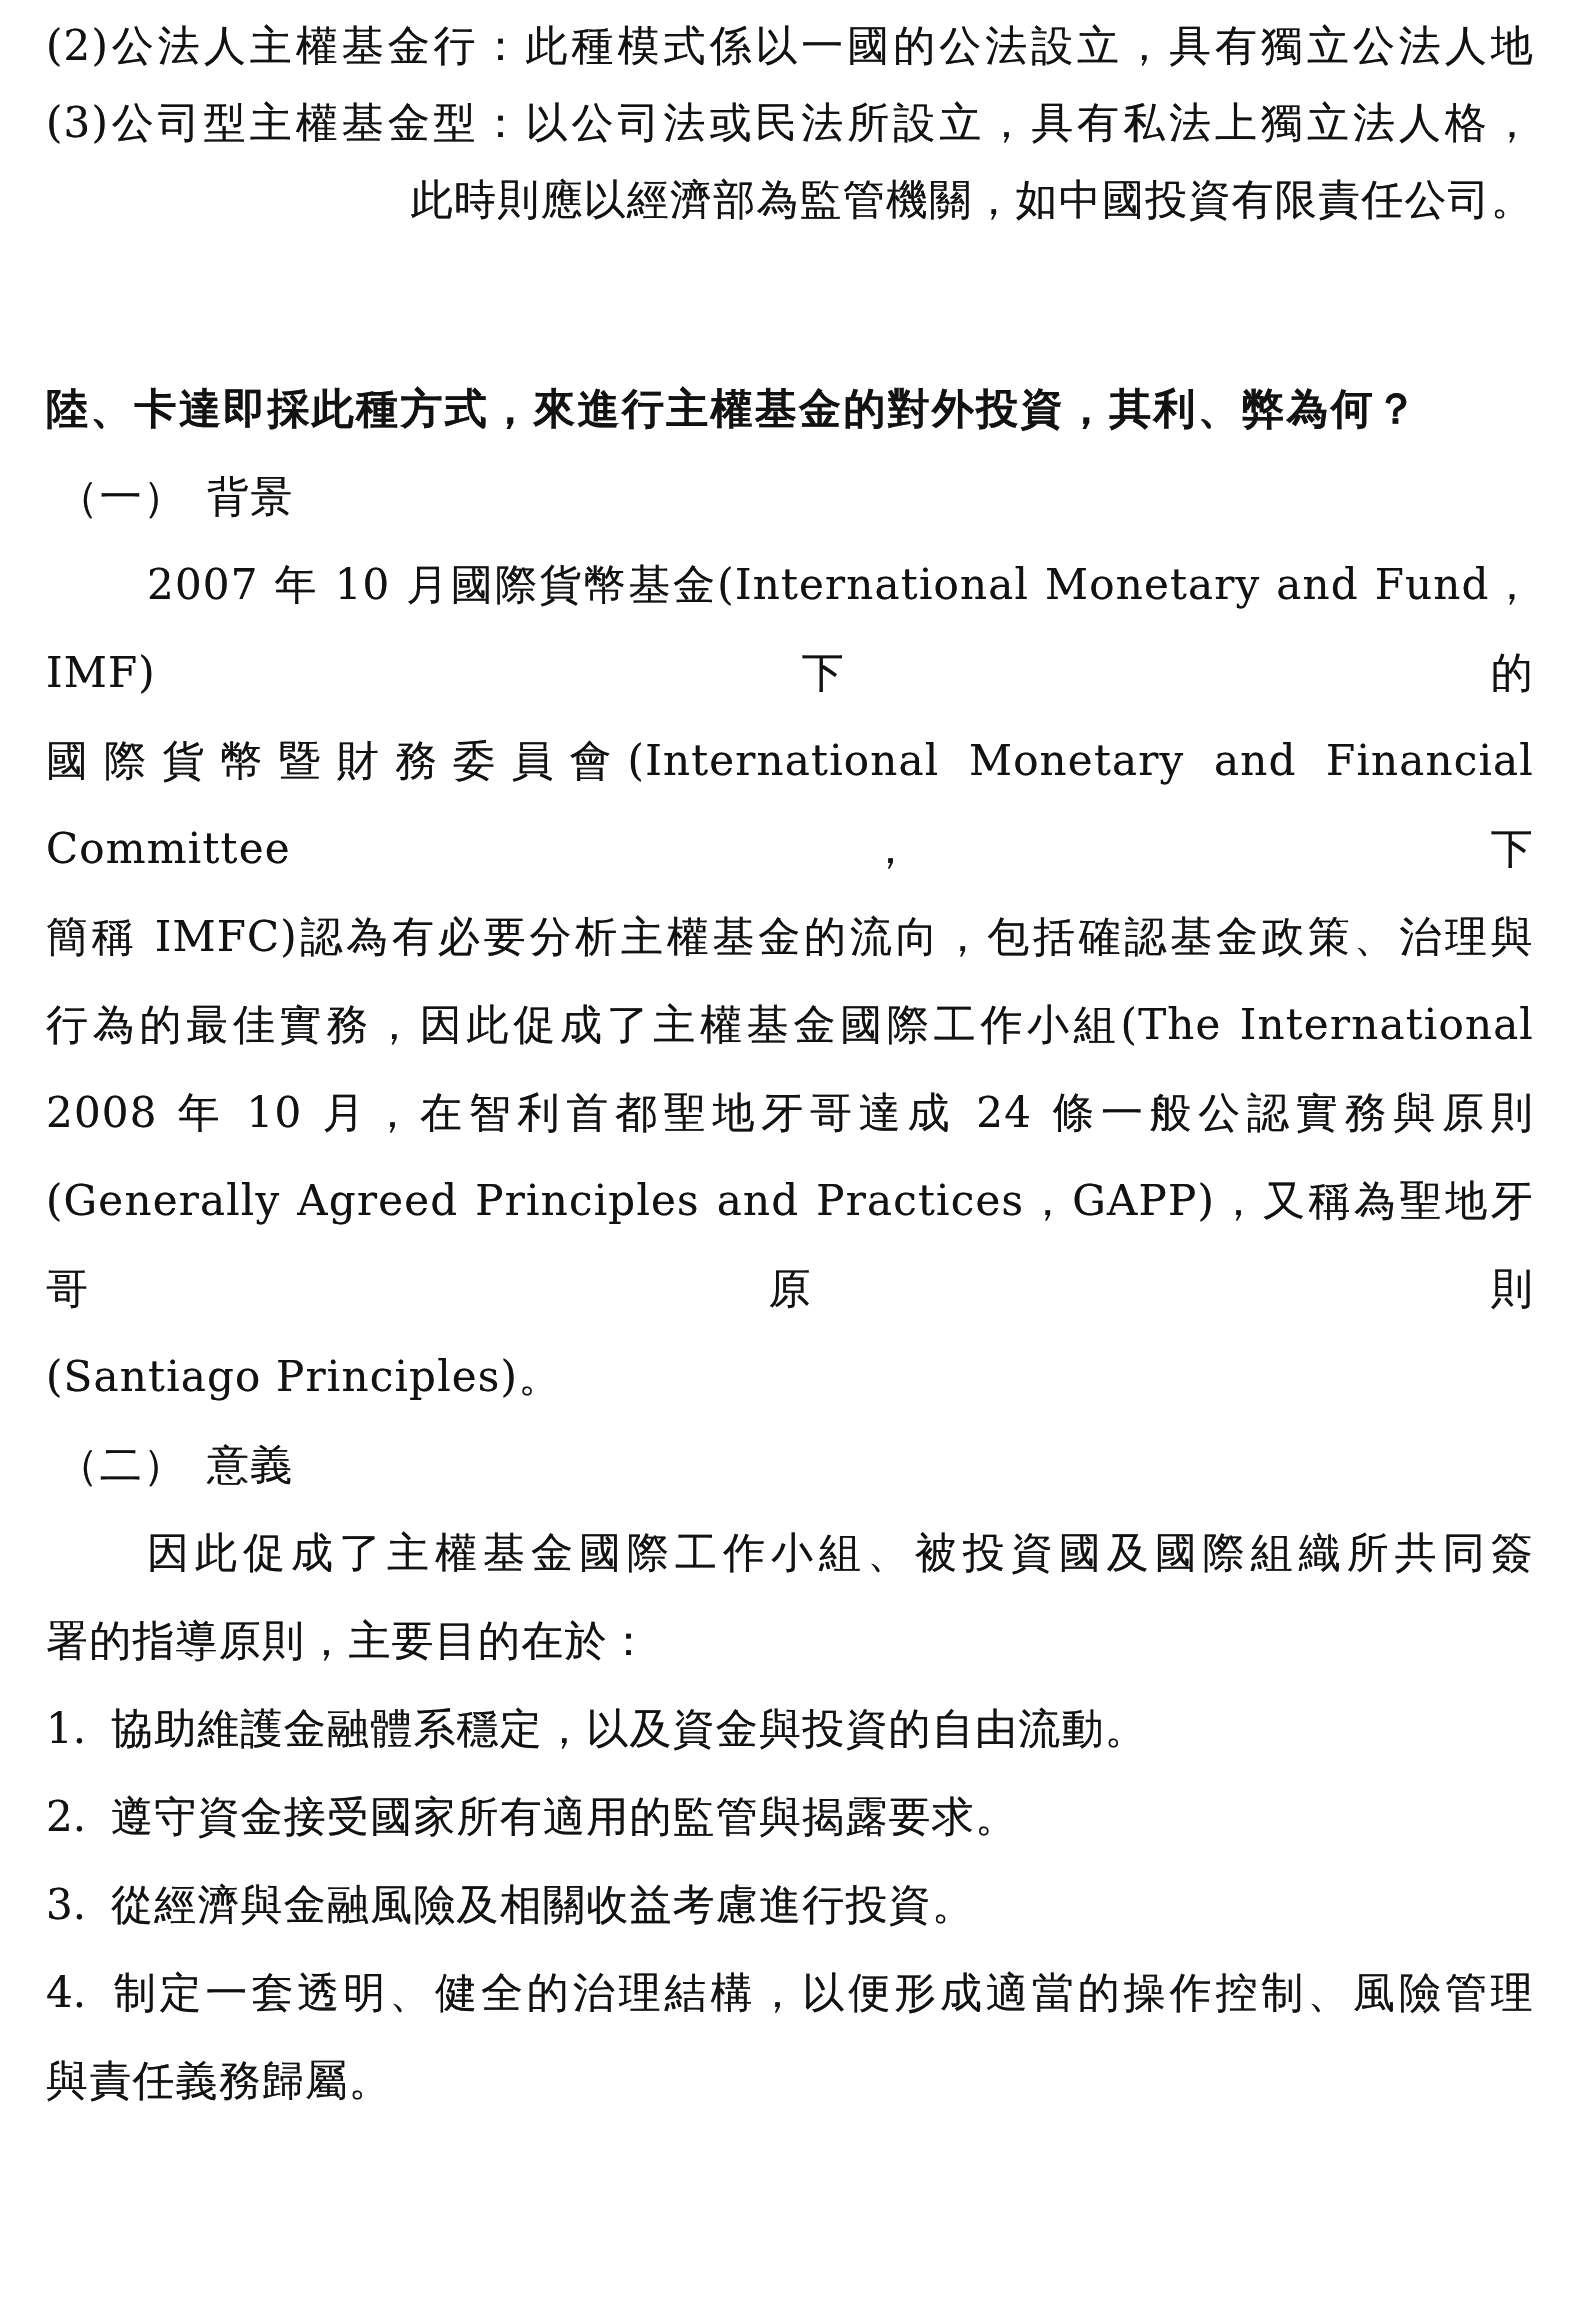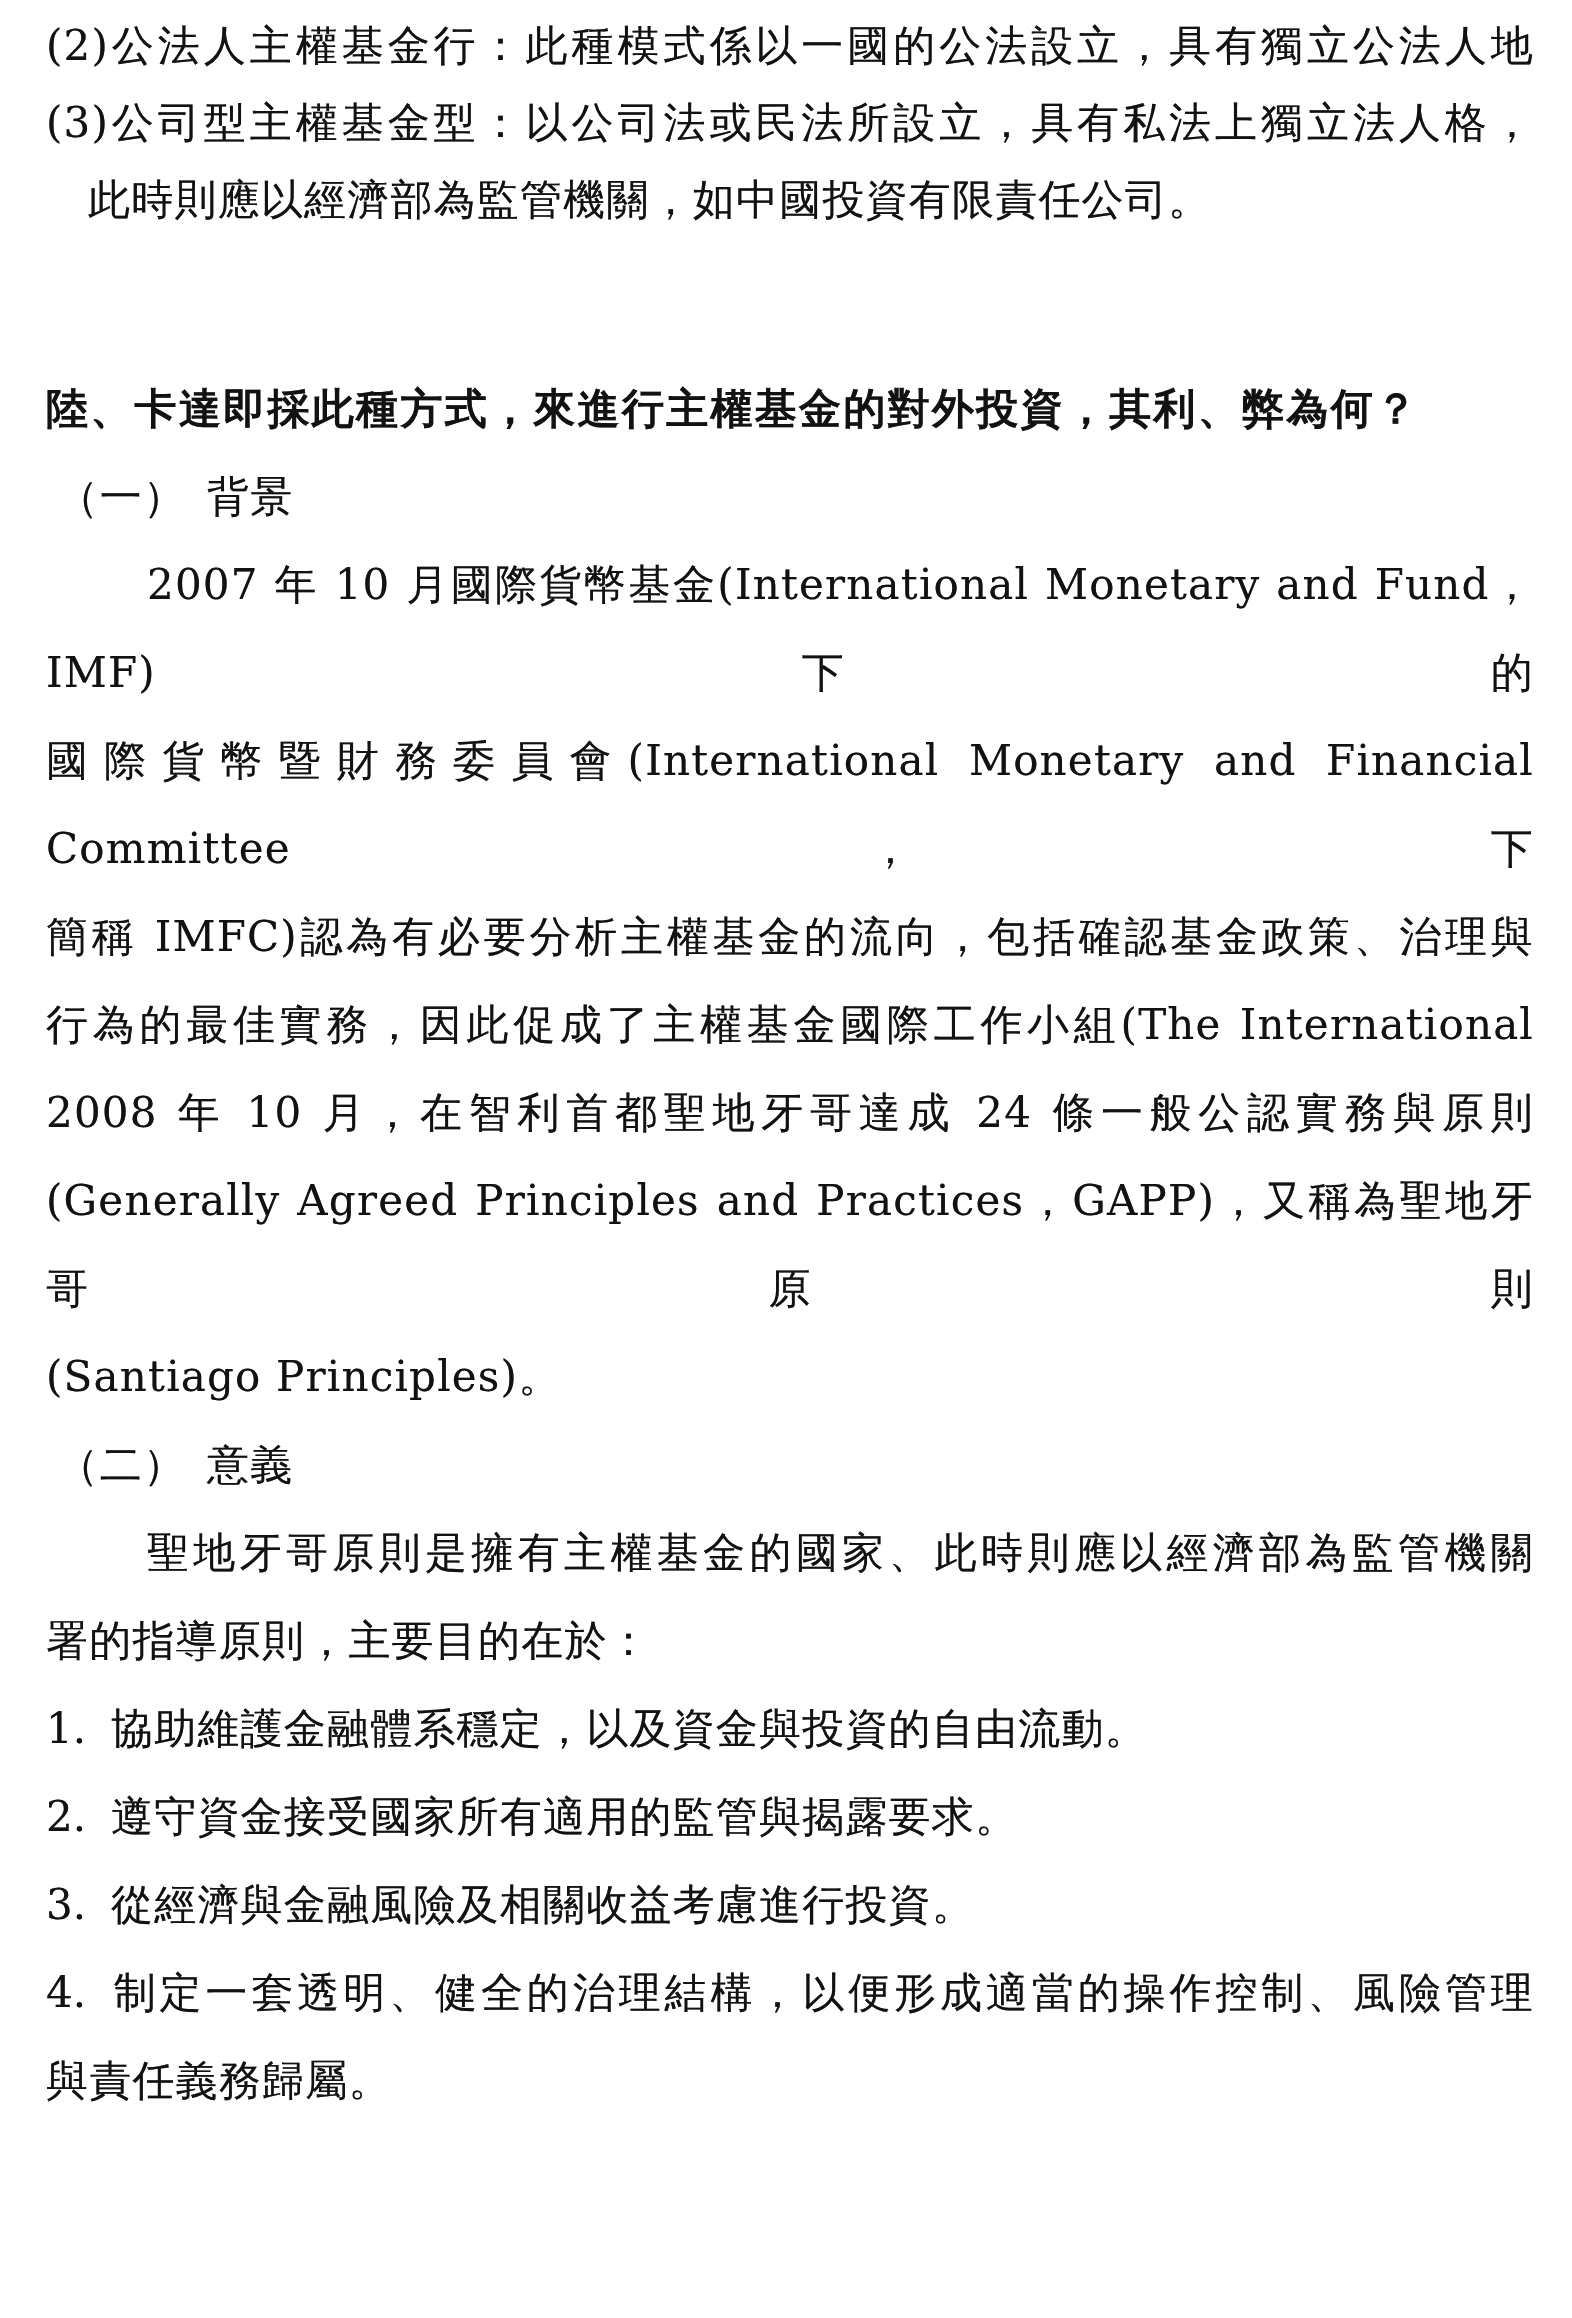--- a/index.html
+++ b/index.html
@@ -19,21 +19,21 @@
     font-size: 42px;
     line-height: 88px;
     letter-spacing: 1.2px;
     white-space: normal;
   }
   .lnA { line-height: 77px; }            
   .fill {                                  
     text-align: justify;
     text-align-last: justify;
   }
-  .indent1 { text-indent: 42px; }          
+  .indent1 { text-indent: 42px; text-align: right; }          
   .indent2 { text-indent: 101px; }         
   .heading {
     font-weight: bold;
     letter-spacing: 2.3px;
     margin-top: 127px;
   }
   .sub-label .gap { display: inline-block; width: 21px; }
   .sub-label { text-indent: 10.5px; }
   .num {
     display: inline-block;
@@ -61,21 +61,21 @@
   <div class="ln fill">簡稱 IMFC)認為有必要分析主權基金的流向，包括確認基金政策、治理與</div>
   <div class="ln fill">行為的最佳實務，因此促成了主權基金國際工作小組(The International</div>
   <div class="ln fill">2008 年 10 月，在智利首都聖地牙哥達成 24 條一般公認實務與原則</div>
   <div class="ln fill">(Generally Agreed Principles and Practices，GAPP)，又稱為聖地牙哥原則</div>
   <div class="ln">(Santiago Principles)。</div>
 
   <div class="ln sub-label">
     <span>（二）</span><span class="gap"></span><span>意義</span>
   </div>
 
-  <div class="ln fill indent2">聖地牙哥原則是擁有主權基金的國家、此時則應以經濟部為監管機關</div>
+  <div class="ln fill indent2">因此促成了主權基金國際工作小組、被投資國及國際組織所共同簽</div>
   <div class="ln">署的指導原則，主要目的在於：</div>
 
   <div class="ln">
     <span class="num">1.</span><span>協助維護金融體系穩定，以及資金與投資的自由流動。</span>
   </div>
   <div class="ln">
     <span class="num">2.</span><span>遵守資金接受國家所有適用的監管與揭露要求。</span>
   </div>
   <div class="ln">
     <span class="num">3.</span><span>從經濟與金融風險及相關收益考慮進行投資。</span>

